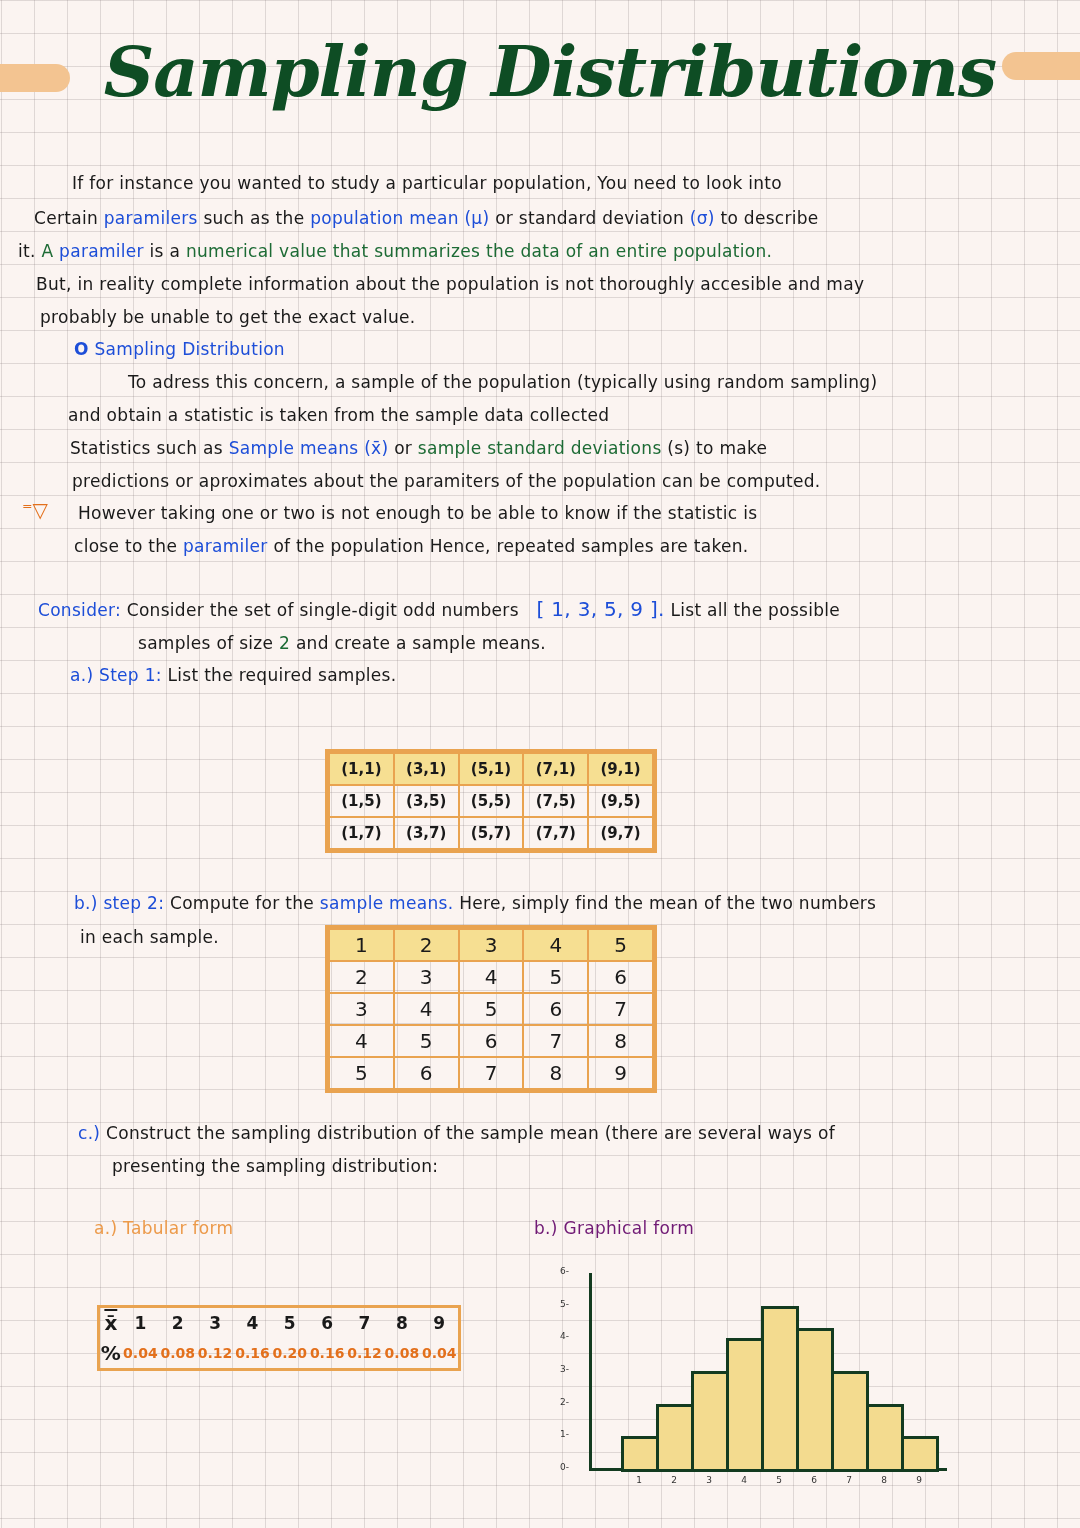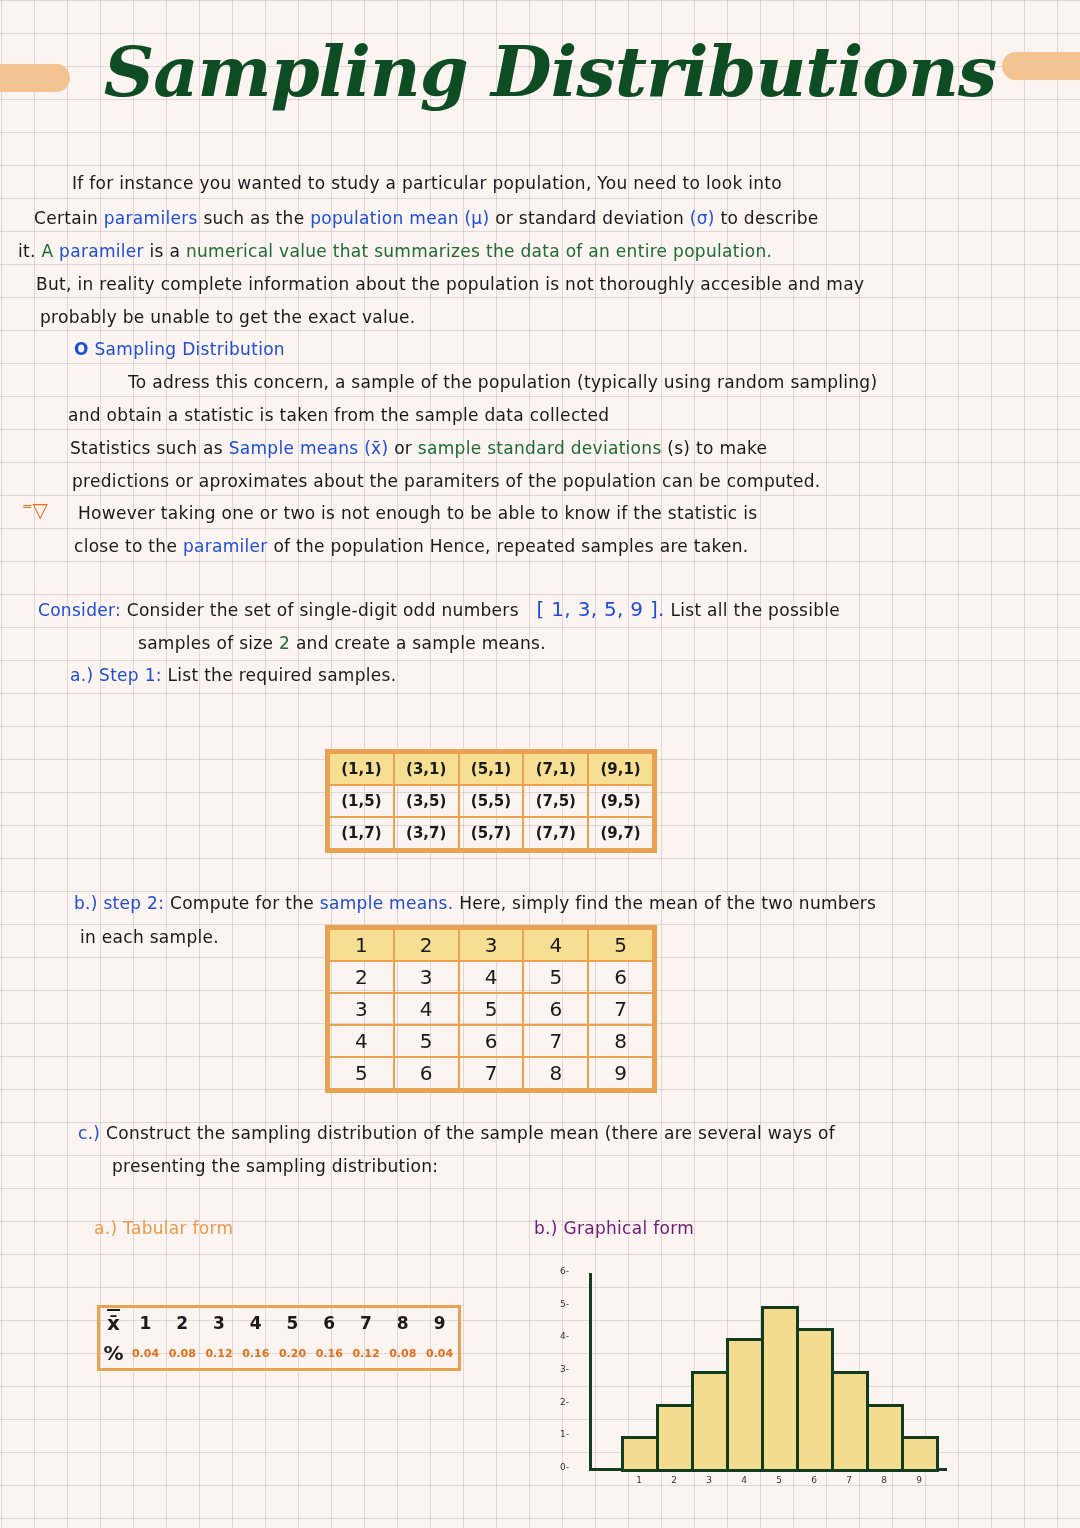--- a/index.html
+++ b/index.html
@@ -32,21 +32,21 @@
     height:30px; font-weight:bold; color:#1a1a1a;
   }
   table.grid tr.hl td { background:#f6df92; }
   .outer { outline:3px solid #e9a350; }
   #samples { left:328px; top:704px; width:326px;margin-top:48px; }
   #samples td { font-size:15px; height:30px; }
   #means { left:328px; top:928px; width:326px; }
   #means td { font-size:20px; font-weight:normal; height:30px; }
   #freq { left:100px; top:1308px; width:358px; }
   #freq td { border:none; font-size:17px; height:30px; }
-  #freq td.pct { color:#e3701c; font-size:11px; }
+  #freq td.pct { color:#e3701c; font-size:14px; }
   #freq td.lbl { font-size:8px; font-weight:normal; }
   .chart-axis-y { position:absolute; left:589px; top:1273px; width:3px; height:198px; background:#133b20; }
   .chart-axis-x { position:absolute; left:589px; top:1468px; width:358px; height:3px; background:#133b20; }
   .bar { position:absolute; background:#f3db8f; border:3px solid #133b20; box-sizing:border-box; }
   .ytick { position:absolute; font-size:9px; color:#333; }
   .xtick { position:absolute; font-size:9px; color:#333; width:20px; text-align:center; }
 </style>
 </head>
 <body>
 

